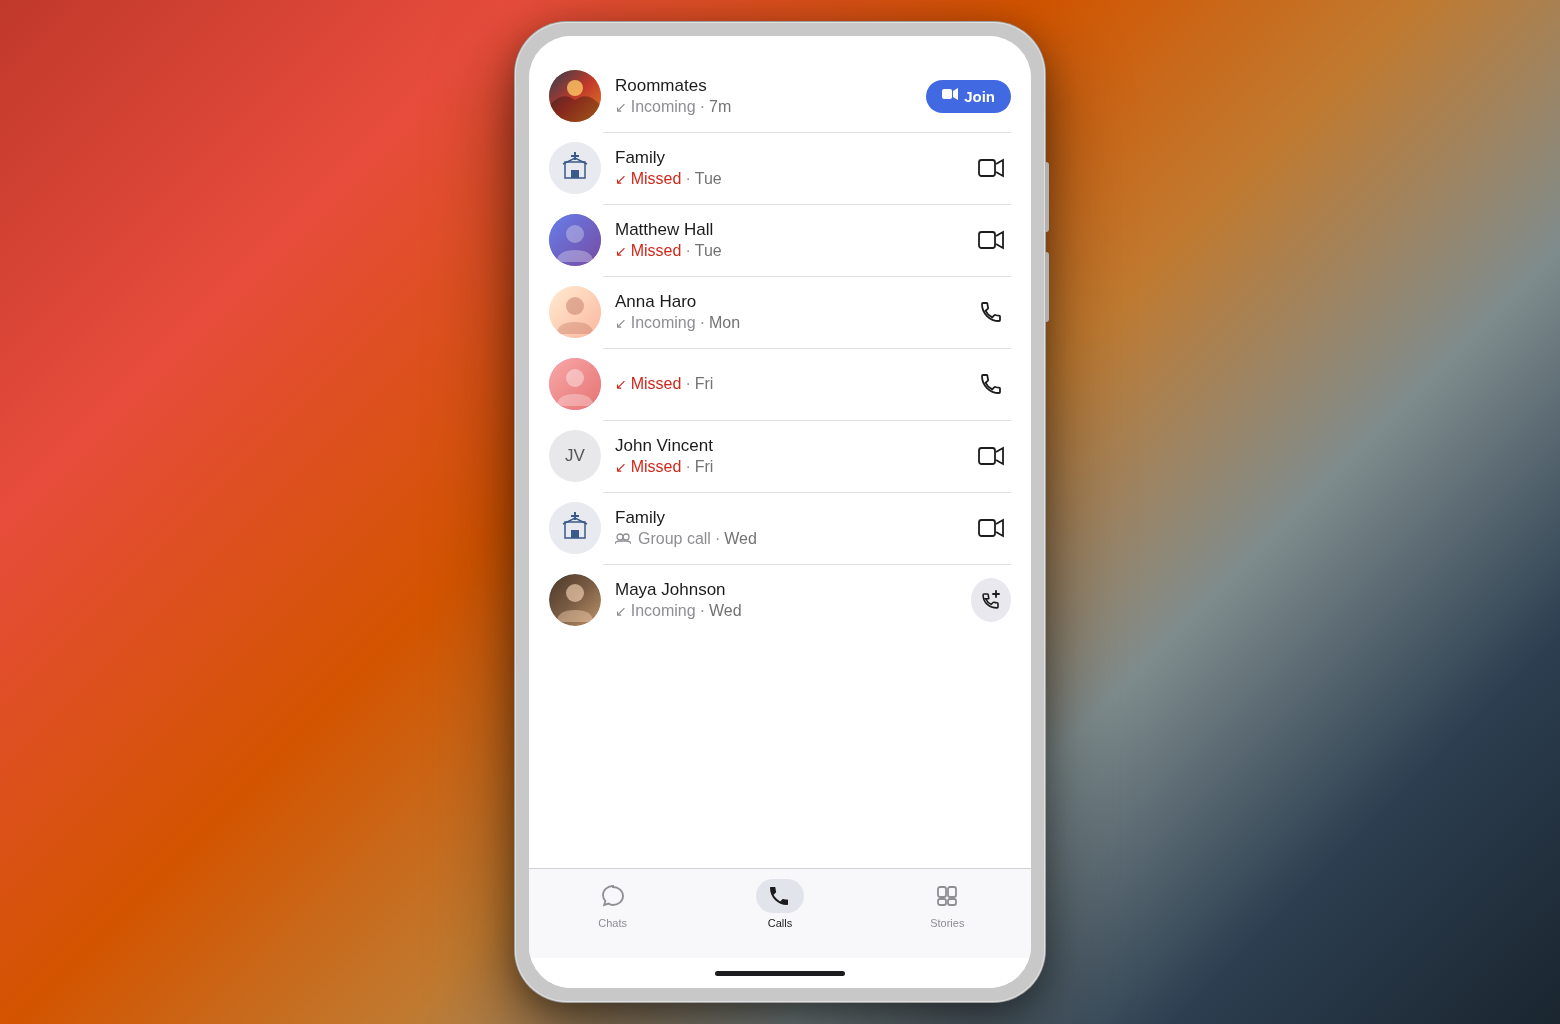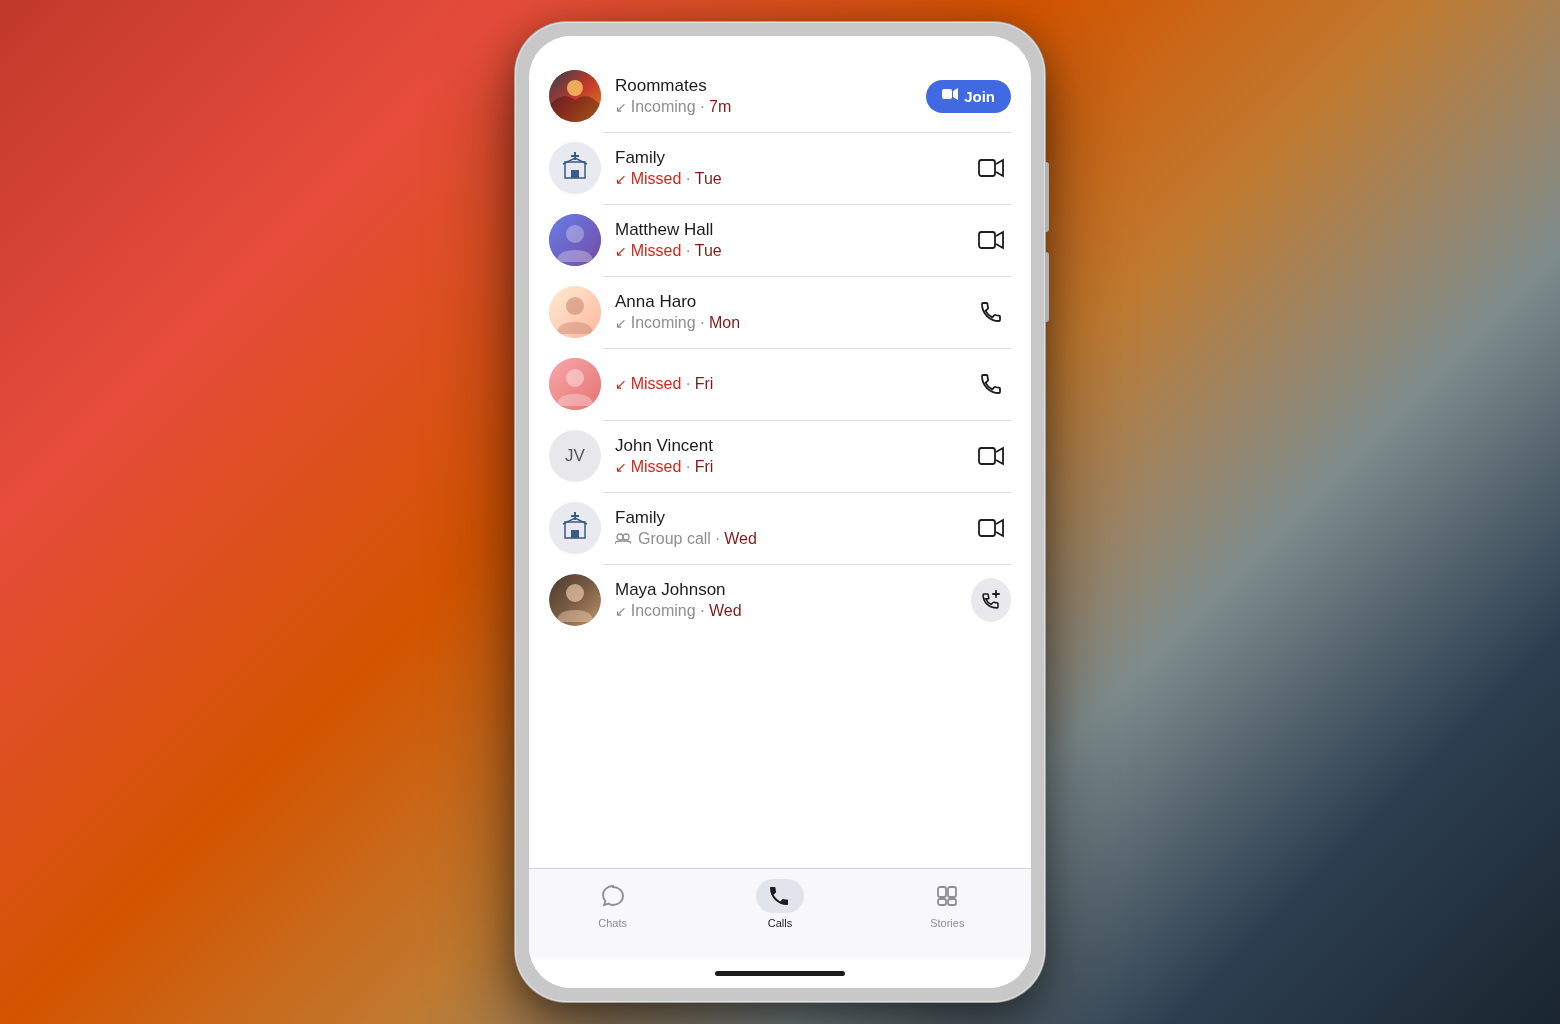--- a/index.html
+++ b/index.html
@@ -168,21 +168,21 @@
 
     .call-detail.missed {
       color: #d0281c;
     }
 
     .call-detail .dot {
       color: #8e8e93;
     }
 
     .call-detail .time {
-      color: #7f1d1d;
+      color: #737373;
     }
 
     .call-action {
       width: 40px;
       height: 40px;
       display: flex;
       align-items: center;
       justify-content: center;
       flex-shrink: 0;
     }

